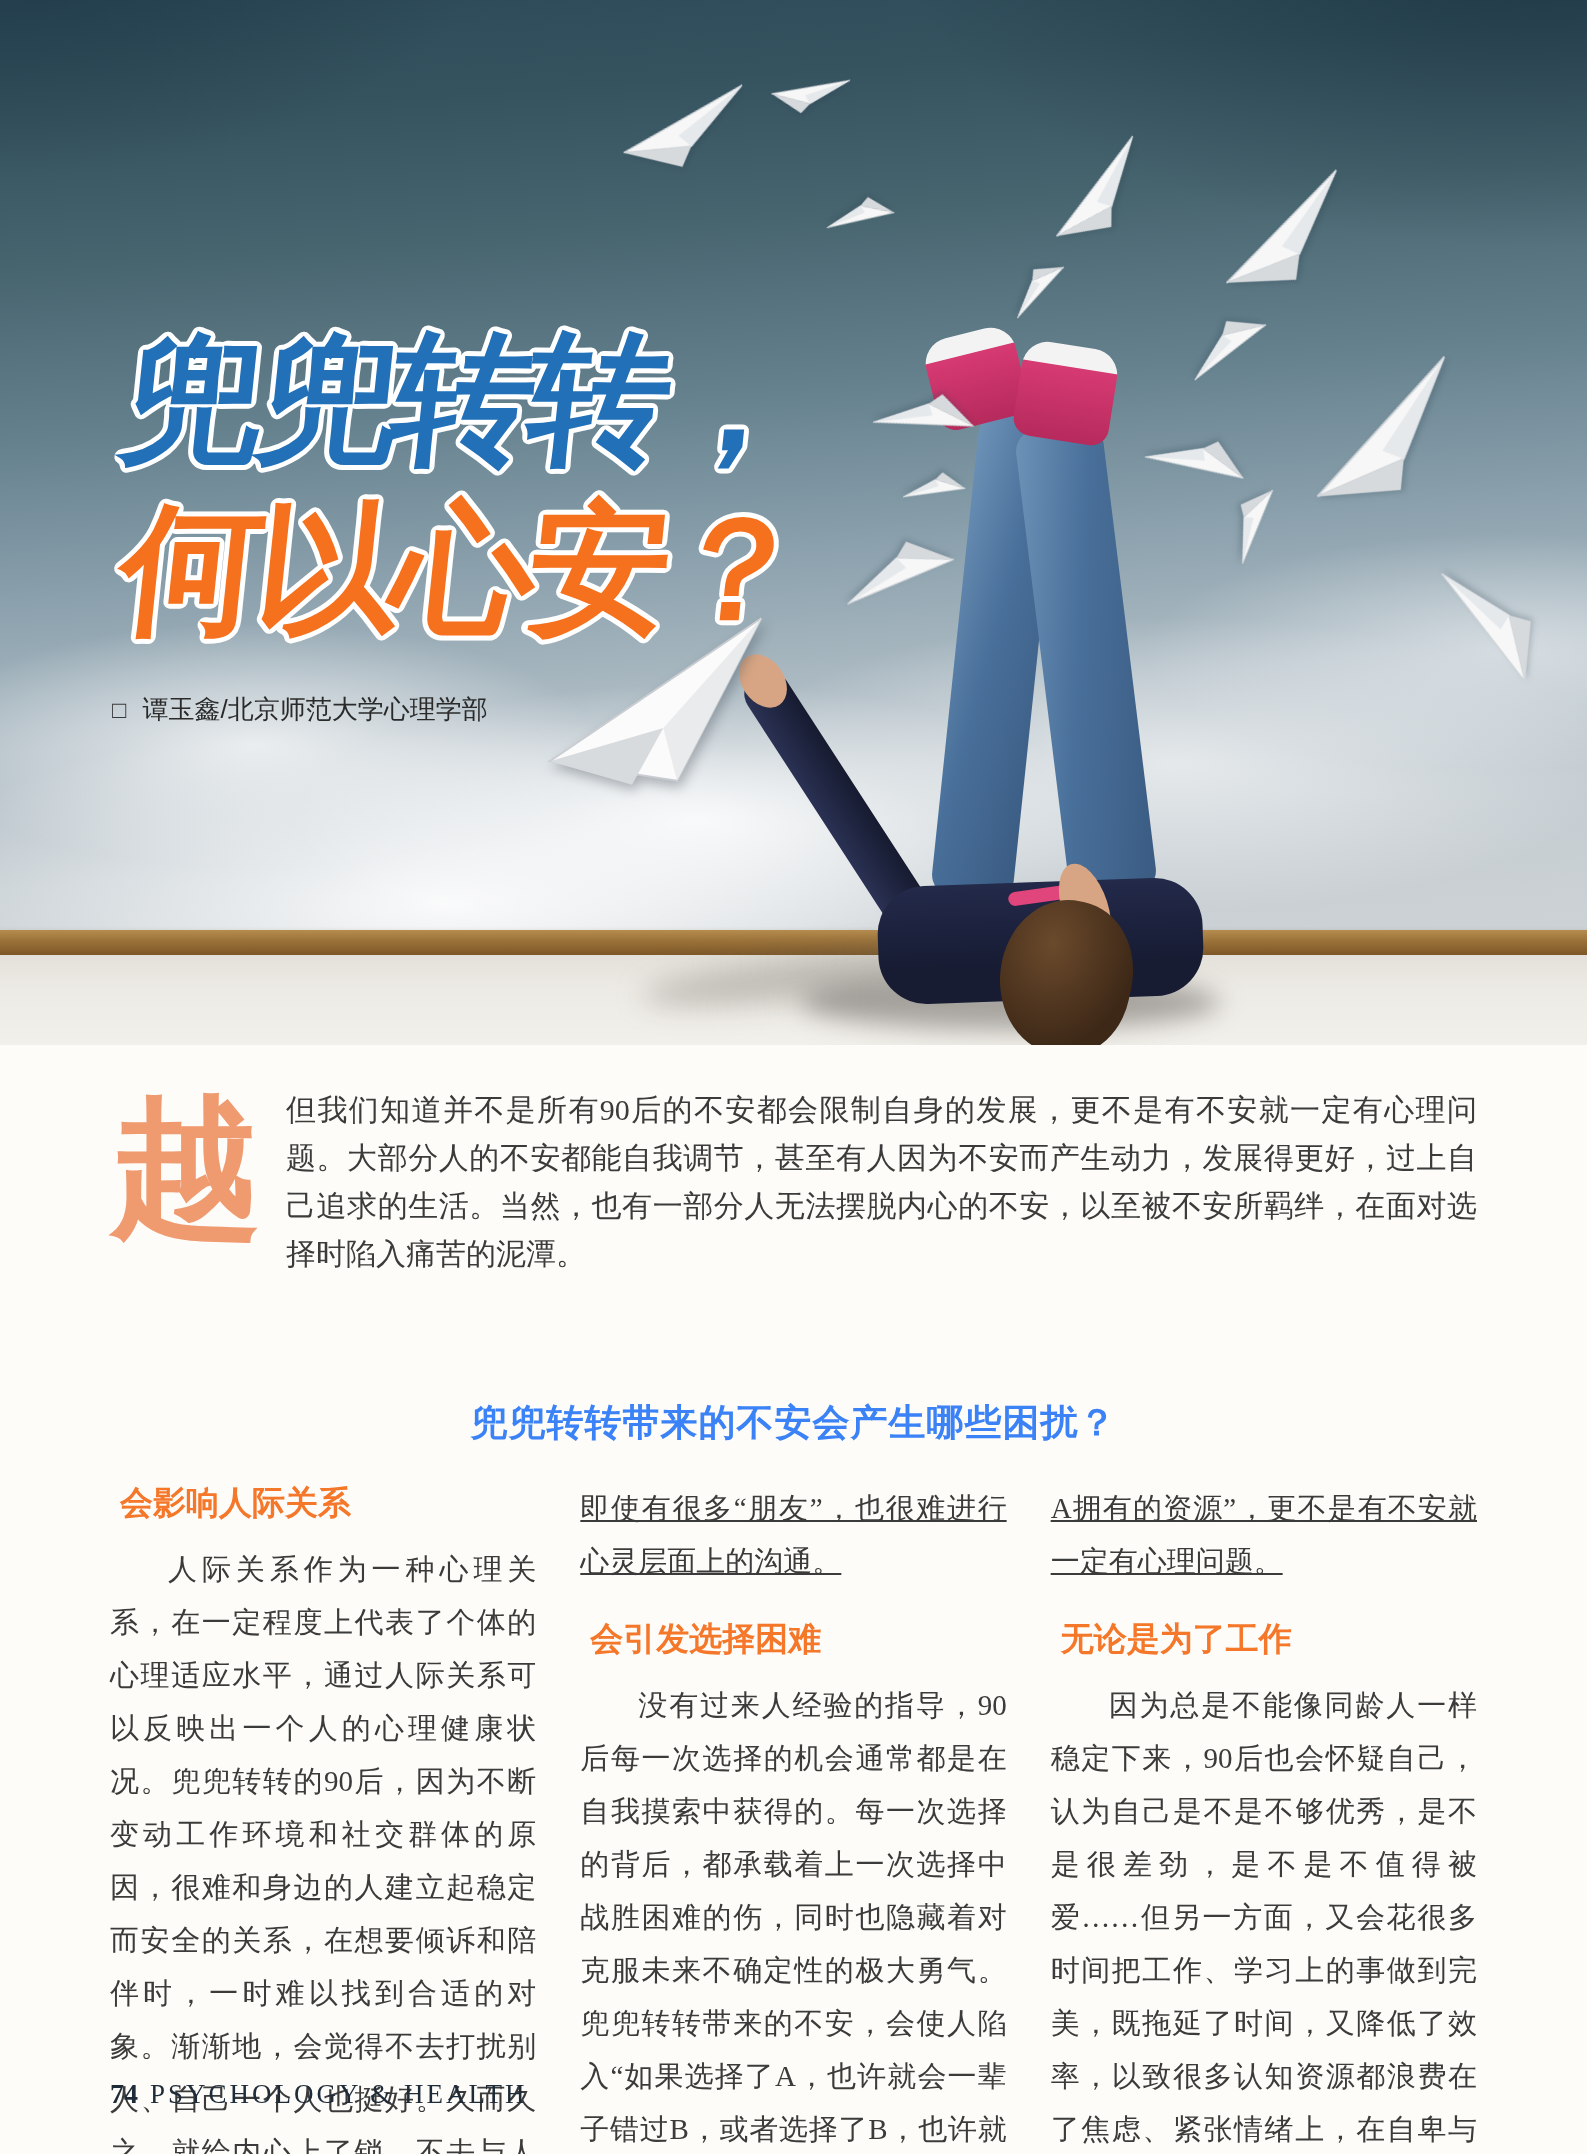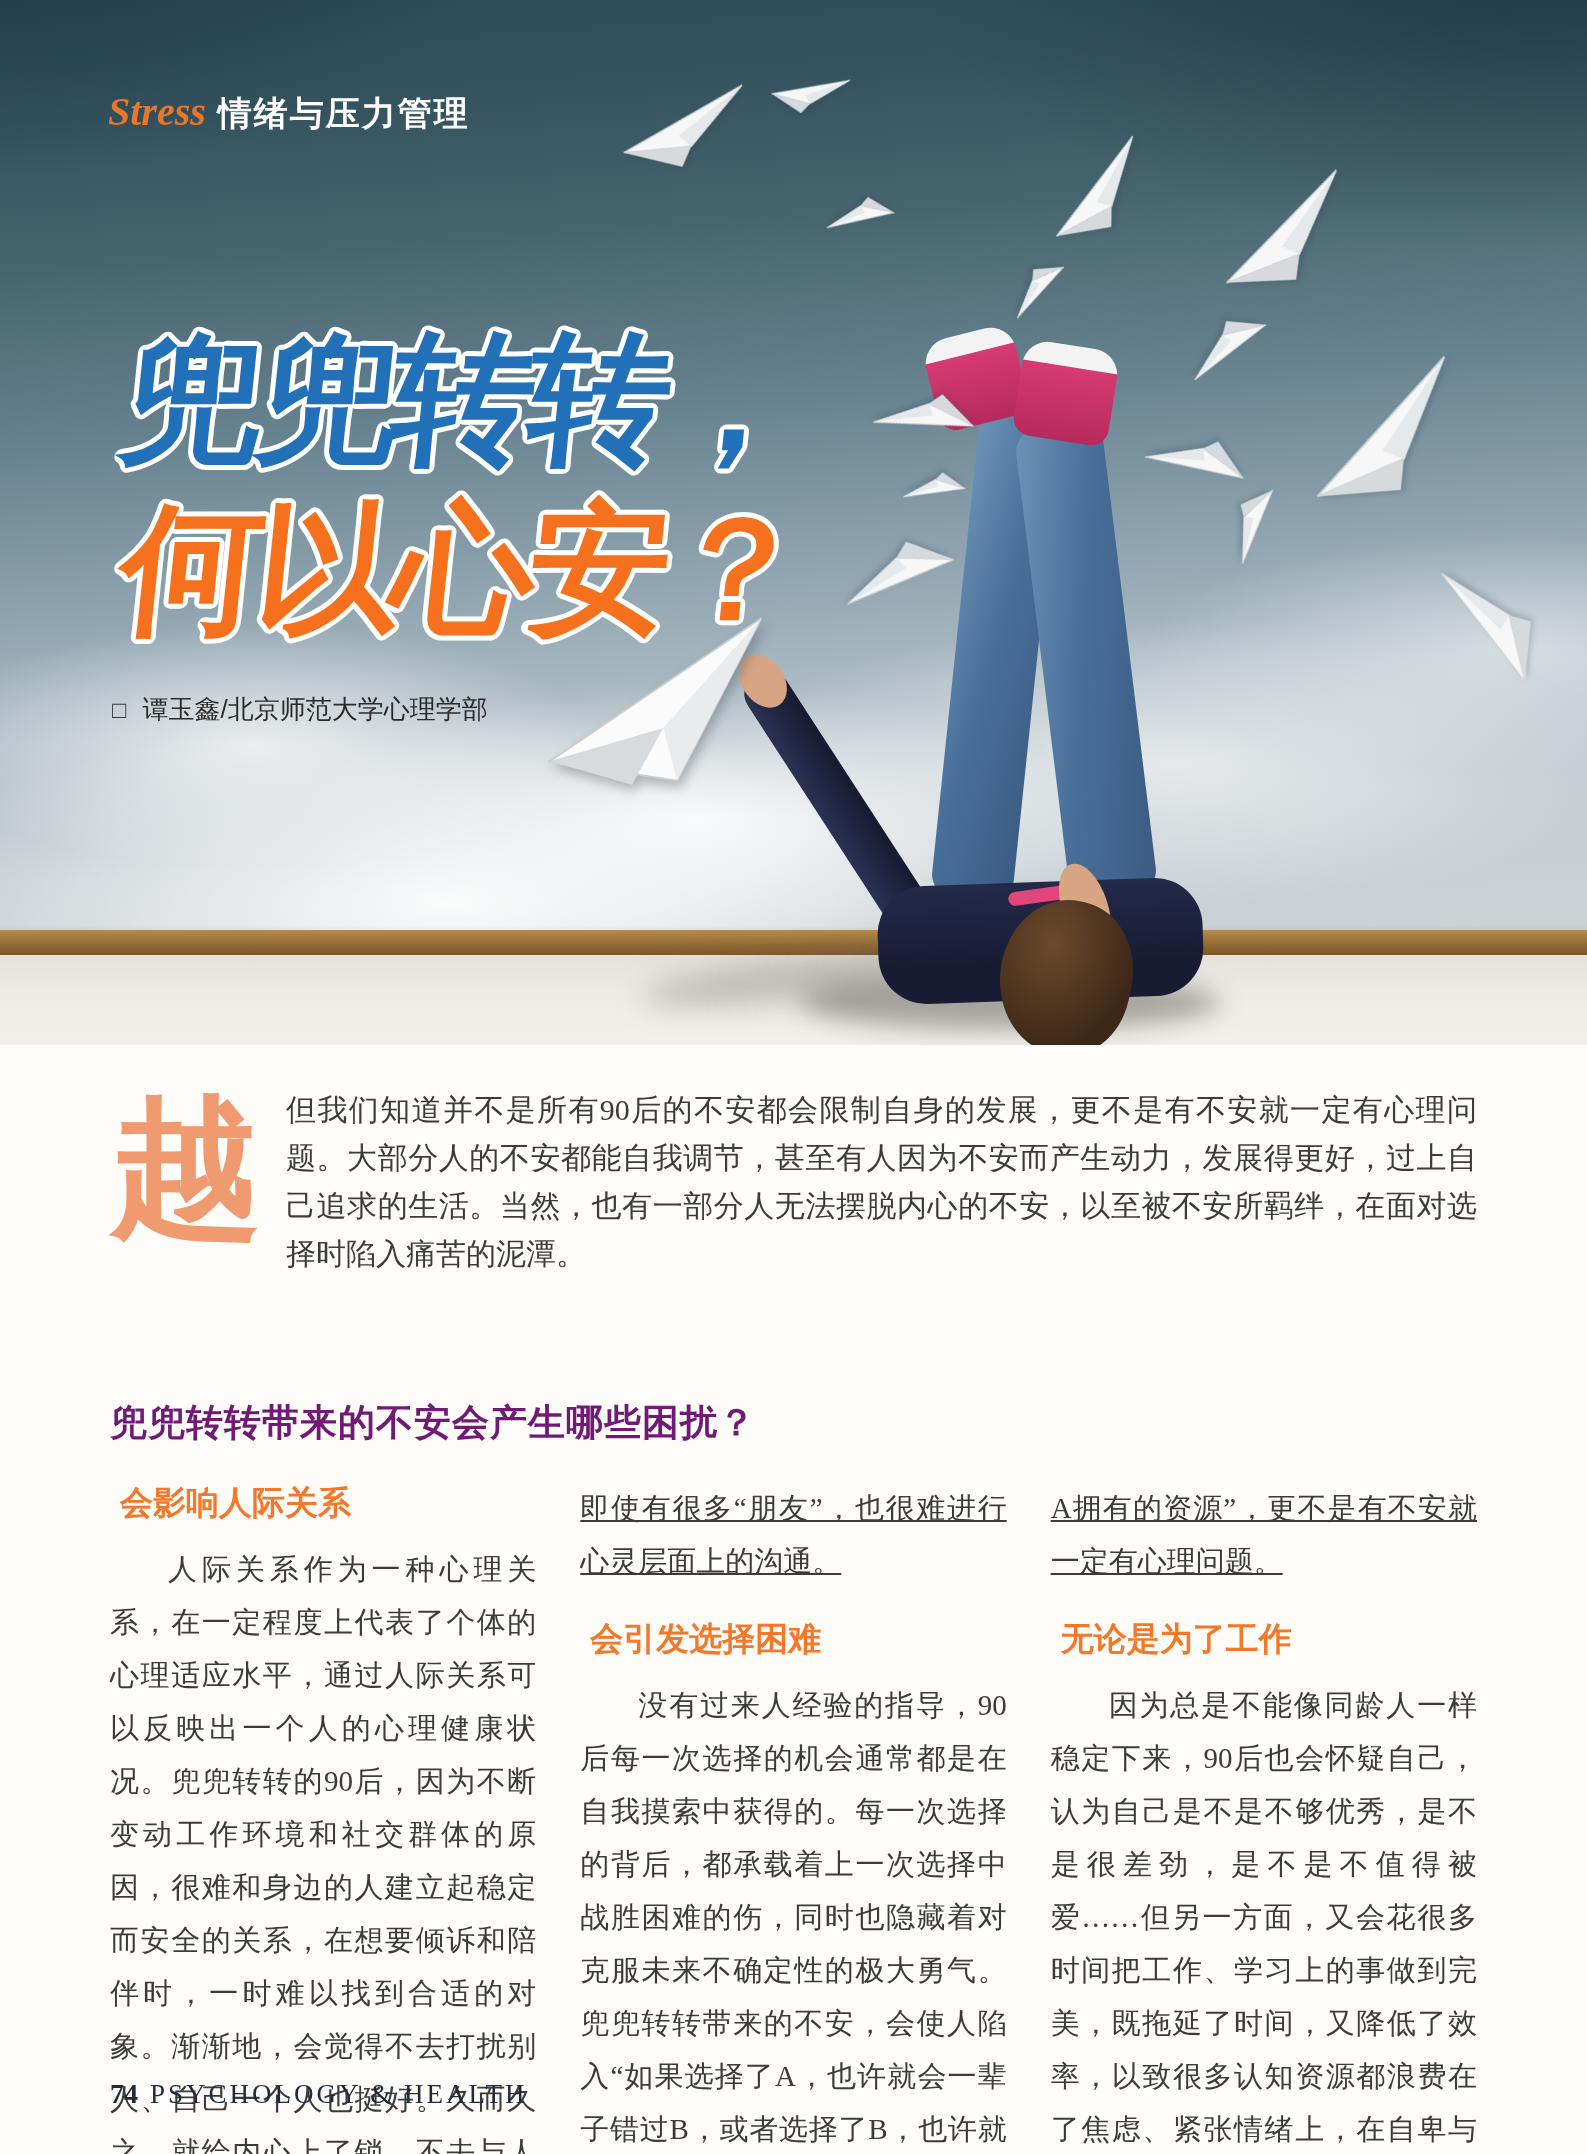--- a/index.html
+++ b/index.html
@@ -61,21 +61,21 @@
     font-family:"Liberation Sans","DejaVu Sans",sans-serif;font-size:26px;color:#2a2a2a;}
   .byline-marker{font-size:24px;color:#3a3a3a;}
 
   
   .intro{position:absolute;left:110px;top:1086px;width:1367px;
     font-size:30px;line-height:48px;color:#3b3b3b;text-align:justify;}
   .intro p{margin:0;}
   .dropcap{float:left;width:150px;font-size:152px;line-height:150px;margin:8px 26px 0 0;
     color:#f09a70;font-weight:bold;}
   .section-heading{position:absolute;left:110px;top:1398px;width:1367px;margin:0;
-    text-align:left;font-size:37px;font-weight:bold;color:#701a75;letter-spacing:1px;}
+    text-align:center;font-size:37px;font-weight:bold;color:#3b82f6;letter-spacing:1px;}
   .columns{position:absolute;left:110px;top:1482px;width:1367px;display:flex;gap:44px;}
   .col{flex:1;font-size:29px;line-height:53px;color:#3b3b3b;text-align:justify;}
   .col .lead{margin:0 0 30px 0;text-decoration:underline;}
   .col .subhead{margin:0 0 18px 10px;font-family:"Liberation Sans","DejaVu Sans",sans-serif;
     font-size:33px;font-weight:bold;color:#f4772a;line-height:1.3;}
   .col .body{margin:0;text-indent:2em;}
 
   .footer{position:absolute;left:110px;top:2078px;display:flex;align-items:baseline;gap:12px;color:#1e2b38;}
   .footer .pagenum{font-weight:bold;font-size:28px;}
   .footer .journal{font-size:27px;letter-spacing:3px;}
@@ -157,24 +157,20 @@
     <svg class="plane" style="left:1215px;top:500px;width:76px;height:46px;transform:rotate(130deg)">
         <use href="#plane"></use>
       </svg>
     <svg class="plane" style="left:1298px;top:385px;width:180px;height:108px;transform:rotate(-30deg)">
         <use href="#plane"></use>
       </svg>
     <svg class="plane" style="left:1428px;top:585px;width:130px;height:78px;transform:rotate(-110deg)">
         <use href="#plane"></use>
       </svg>
 
-    <div class="eyebrow">
-      <span class="eyebrow-en">Stress</span>
-      <span class="eyebrow-zh">情绪与压力管理</span>
-    </div>
 
     <svg class="title-svg title1" width="780" height="190">
       <g transform="skewX(-6)">
         <text x="40" y="150" font-size="142" font-weight="bold" font-family="Liberation Serif, DejaVu Serif, serif" letter-spacing="-6" stroke="#ffffff" stroke-width="10" stroke-linejoin="round" paint-order="stroke" fill="#2170b8">兜兜转转，</text>
       </g>
     </svg>
     <svg class="title-svg title2" width="780" height="190">
       <g transform="skewX(-6)">
         <text x="40" y="150" font-size="142" font-weight="bold" font-family="Liberation Serif, DejaVu Serif, serif" letter-spacing="-6" stroke="#ffffff" stroke-width="10" stroke-linejoin="round" paint-order="stroke" fill="#f5711d">何以心安？</text>
       </g>

